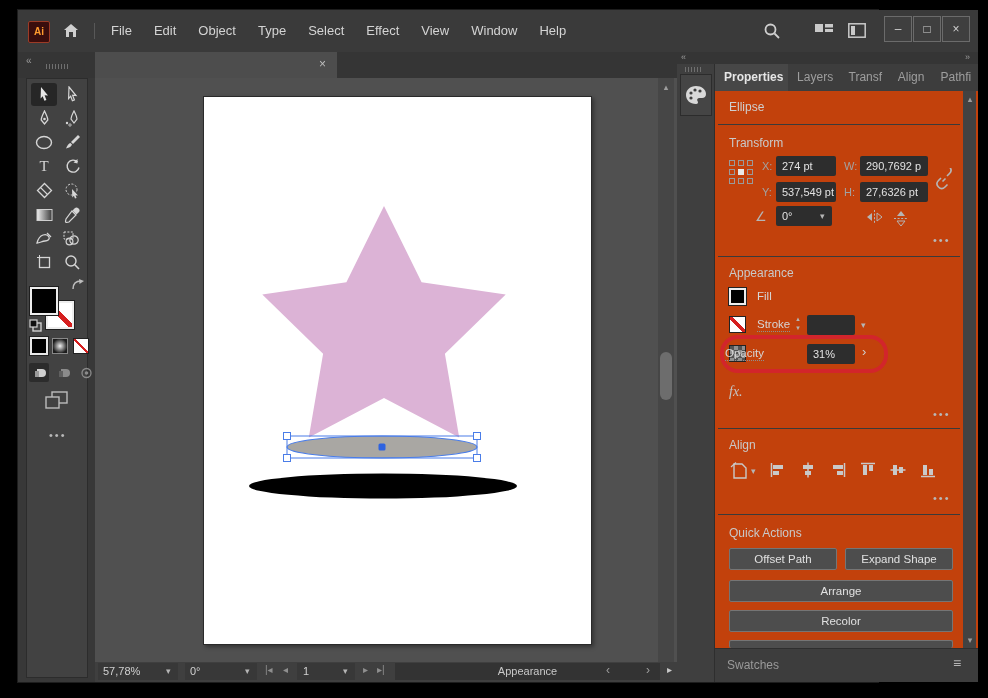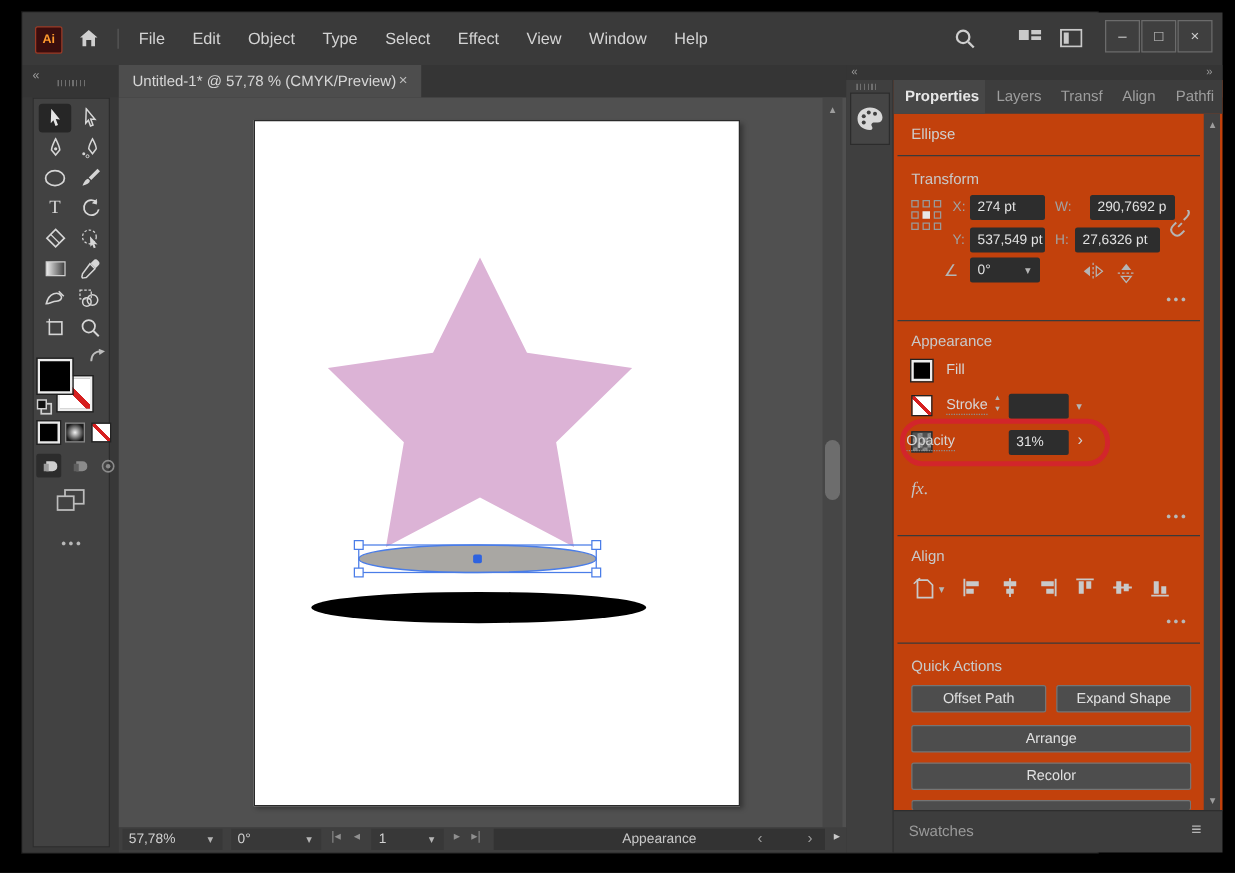--- a/index.html
+++ b/index.html
@@ -82,21 +82,20 @@
     </div>
     <div class="win-btn" style="left:866px;">–</div>
     <div class="win-btn" style="left:895px;">□</div>
     <div class="win-btn" style="left:924px;">×</div>
   </div>
 
   <div class="abs" style="left:0;top:42px;width:960px;height:26px;background:#353535;">
     <span class="abs" style="left:8px;top:3px;color:#9a9a9a;font-size:10px;">«</span>
     <div class="grip" style="left:28px;top:12px;"></div>
     <div class="abs" style="left:77px;top:0;width:242px;height:26px;background:#4d4d4d;">
-      <span class="abs txt" style="left:11px;top:6px;font-size:12px;">Untitled-1* @ 57,78 % (CMYK/Preview)</span>
       <span class="abs" style="left:224px;top:5px;color:#bdbdbd;font-size:12px;">×</span>
     </div>
   </div>
 
   <div class="abs" style="left:0;top:68px;width:77px;height:604px;background:#383838;">
     <div class="abs" style="left:8px;top:0;width:62px;height:600px;background:#424242;border:1px solid #2c2c2c;box-sizing:border-box;">
 
       <div class="tool-cell active" style="left:4px;top:4px;">
         <svg width="17" height="17" viewBox="0 0 17 17">
             <path d="M5 1 L12 9.5 L8.6 9.2 L10.4 14 L8.4 14.8 L6.7 10.2 L4.6 12.6 Z" fill="#e6e6e6"></path>
@@ -319,21 +318,21 @@
     <span style="border:1px solid #9a9a9a;box-sizing:border-box;"></span>
       <span style="background:#e8e8e8;"></span>
       <span style="border:1px solid #9a9a9a;box-sizing:border-box;"></span>
     <span style="border:1px solid #9a9a9a;box-sizing:border-box;"></span>
       <span style="border:1px solid #9a9a9a;box-sizing:border-box;"></span>
       <span style="border:1px solid #9a9a9a;box-sizing:border-box;"></span>
   </div>
   <span class="abs dim" style="left:744px;top:150px;font-size:11px;">X:</span>
   <div class="fld" style="left:758px;top:146px;width:60px;">274 pt</div>
   <span class="abs dim" style="left:826px;top:150px;font-size:11px;">W:</span>
-  <div class="fld" style="left:842px;top:146px;width:68px;margin-left:12px;">290,7692 p</div>
+  <div class="fld" style="left:842px;top:146px;width:68px;">290,7692 p</div>
   <span class="abs dim" style="left:744px;top:176px;font-size:11px;">Y:</span>
   <div class="fld" style="left:758px;top:172px;width:60px;">537,549 pt</div>
   <span class="abs dim" style="left:826px;top:176px;font-size:11px;">H:</span>
   <div class="fld" style="left:842px;top:172px;width:68px;">27,6326 pt</div>
   <div class="abs" style="left:917px;top:158px;">
     <svg width="18" height="24" viewBox="0 0 18 24">
         <path d="M6 10 L3.5 12.5 C1.5 14.5 1.5 17 3.5 19 C5.5 21 8 21 10 19 L12.5 16.5" fill="none" stroke="#b5b5b5" stroke-width="1.6"></path>
         <path d="M12 8 L14.5 5.5 C16.5 3.5 16.5 1 14.5 -1" fill="none" stroke="#b5b5b5" stroke-width="1.6"></path>
         <line x1="7.5" y1="13.5" x2="10.5" y2="10.5" stroke="#b5b5b5" stroke-width="1.6"></line>
       </svg>

